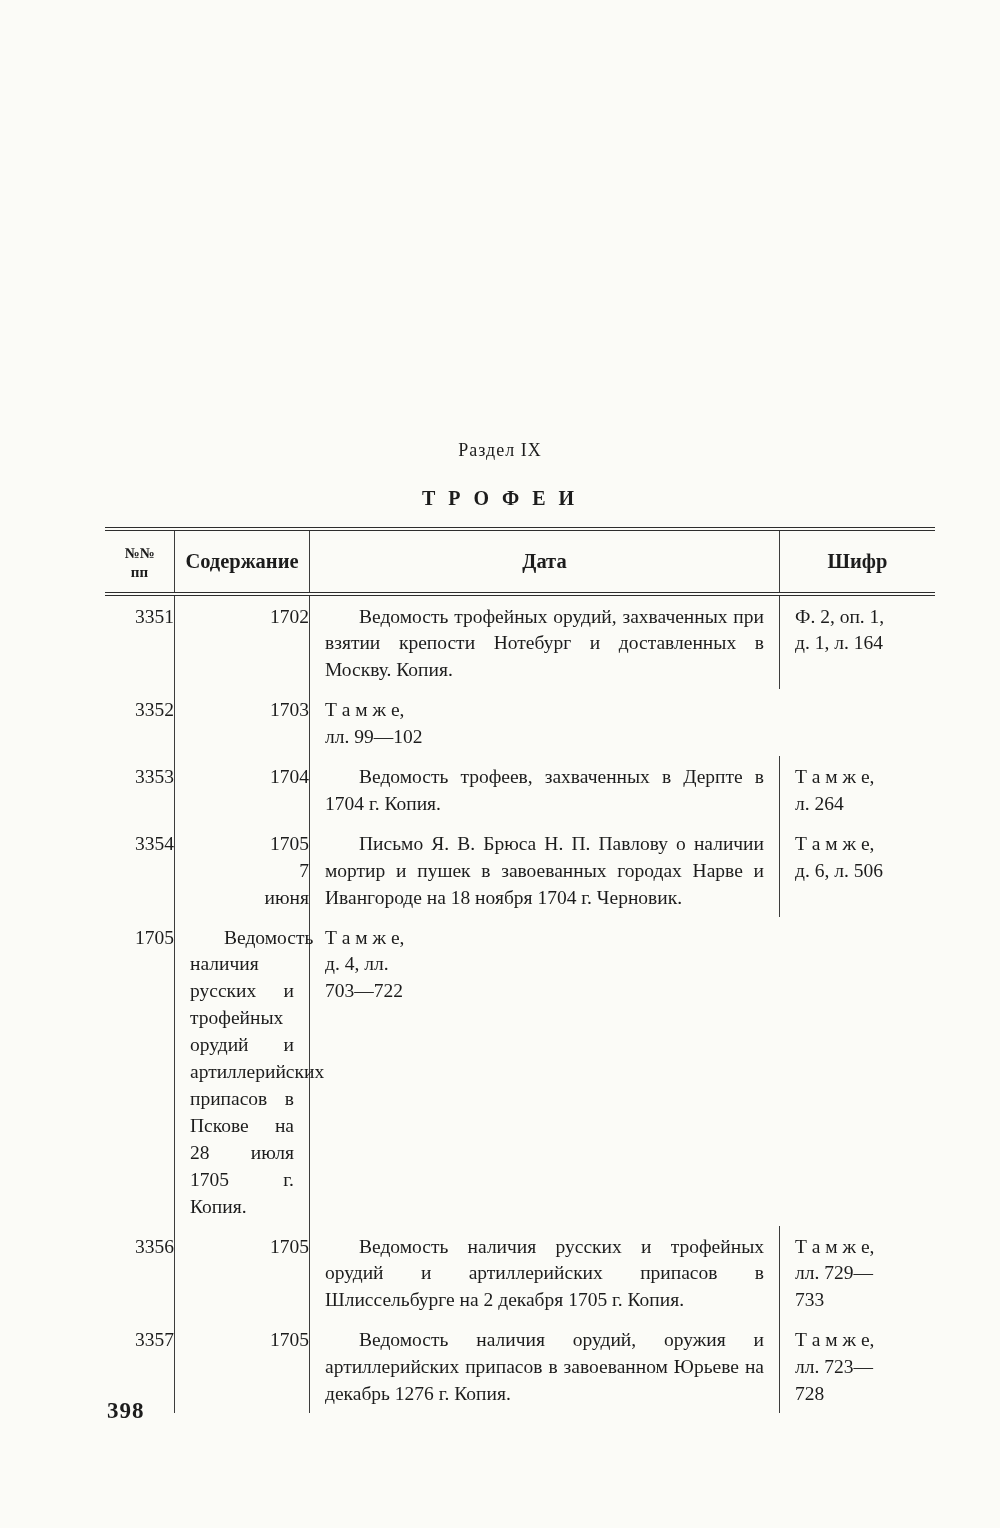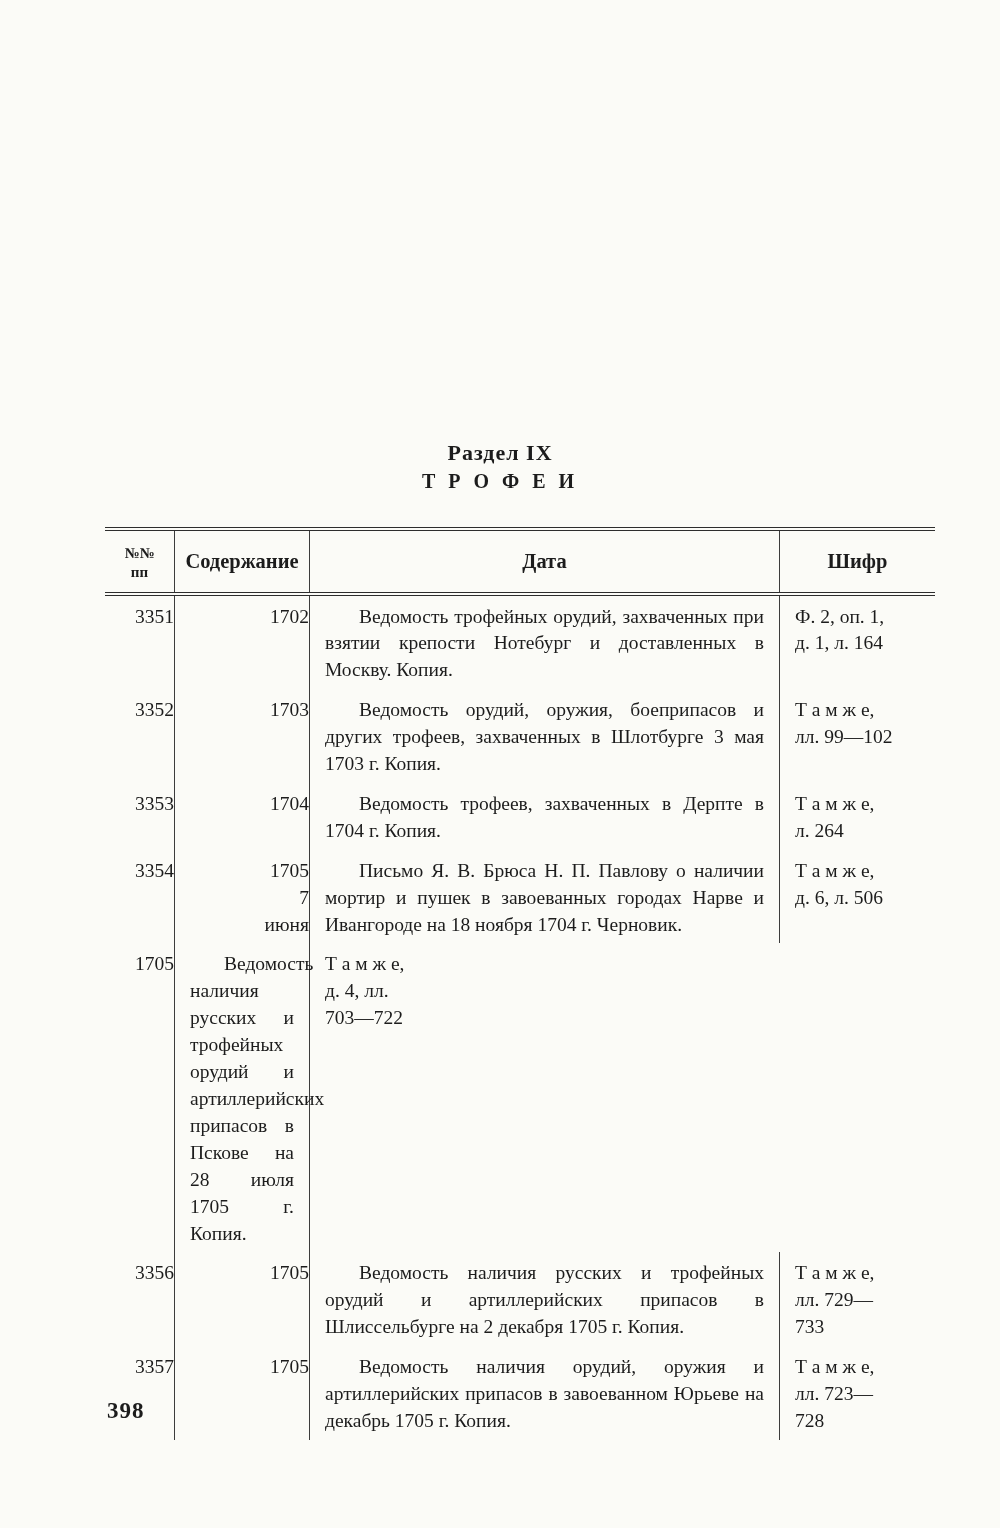--- a/index.html
+++ b/index.html
@@ -14,26 +14,26 @@
     overflow: hidden;
   }
   .heading {
     position: absolute;
     top: 440px;
     left: 0;
     width: 100%;
     text-align: center;
   }
   .section-title {
-    font-size: 22px;
-    font-weight: bold;
+    font-size: 18px;
+    font-weight: normal;
     letter-spacing: 1px;
   }
   .section-subtitle {
-    margin-top: 4px;
+    margin-top: 26px;
     font-size: 20px;
     font-weight: bold;
     letter-spacing: 4px;
   }
   .table {
     position: absolute;
     left: 105px;
     top: 527px;
     width: 830px;
     border-top: 4px double #2d2d2d;
@@ -110,21 +110,20 @@
     <div class="cell col1">3351</div>
     <div class="cell col2">1702</div>
     <div class="cell col3">Ведомость трофейных орудий, захваченных при взятии крепости Нотебург и доставленных в Москву. Копия.</div>
     <div class="cell col4">Ф. 2, оп. 1,
 д. 1, л. 164</div>
   </div>
 
   <div class="trow">
     <div class="cell col1">3352</div>
     <div class="cell col2">1703</div>
-    <div class="cell col3">Ведомость орудий, оружия, боеприпасов и других трофеев, захваченных в Шлотбурге 3 мая 1703 г. Копия.</div>
     <div class="cell col4">Т а м   ж е,
 лл. 99—102</div>
   </div>
 
   <div class="trow">
     <div class="cell col1">3353</div>
     <div class="cell col2">1704</div>
     <div class="cell col3">Ведомость трофеев, захваченных в Дерпте в 1704 г. Копия.</div>
     <div class="cell col4">Т а м   ж е,
 л. 264</div>
@@ -153,21 +152,21 @@
     <div class="cell col2">1705</div>
     <div class="cell col3">Ведомость наличия русских и трофейных орудий и артиллерийских припасов в Шлиссельбурге на 2 декабря 1705 г. Копия.</div>
     <div class="cell col4">Т а м   ж е,
 лл. 729—
 733</div>
   </div>
 
   <div class="trow">
     <div class="cell col1">3357</div>
     <div class="cell col2">1705</div>
-    <div class="cell col3">Ведомость наличия орудий, оружия и артиллерийских припасов в завоеванном Юрьеве на декабрь 1705 г. Копия.</div>
+    <div class="cell col3">Ведомость наличия орудий, оружия и артиллерийских припасов в завоеванном Юрьеве на декабрь 1276 г. Копия.</div>
     <div class="cell col4">Т а м   ж е,
 лл. 723—
 728</div>
   </div>
 </div>
   </div>
 
   <div class="page-number">398</div>
 
 </div>

